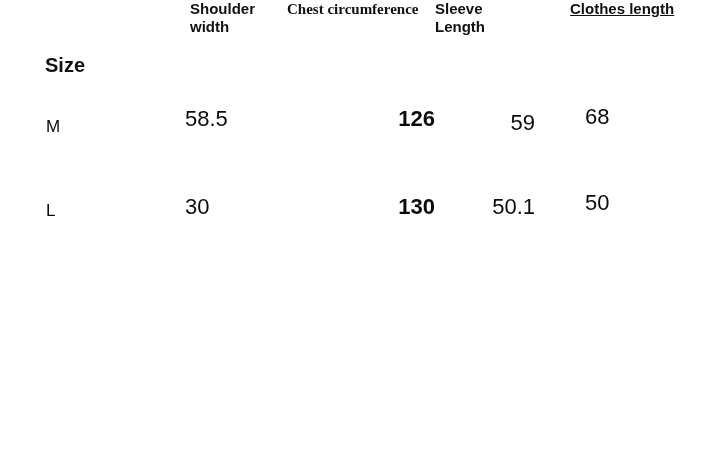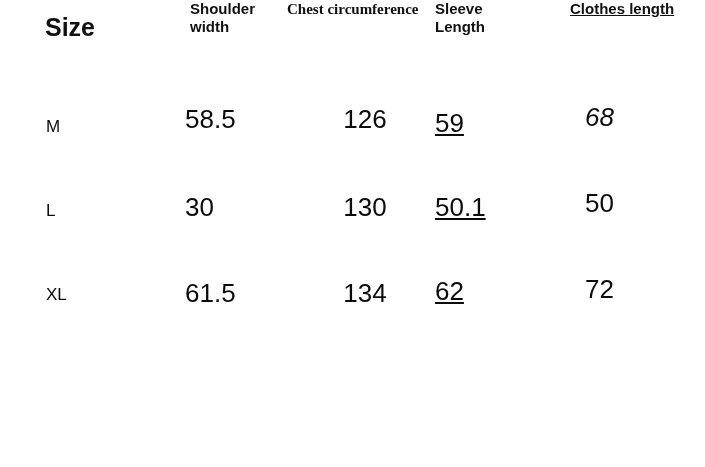--- a/index.html
+++ b/index.html
@@ -44,70 +44,70 @@
   thead tr { height: 100px; }
 
   thead th {
     font-weight: bold;
     font-size: 15px;
     line-height: 18px;
     text-align: left;
     padding-top: 40px;
   }
   thead th.h-size {
-    font-size: 25px;
+    font-size: 20px;
     padding-left: 45px;
-    padding-top: 18px;
+    padding-top: 56px;
   }
   thead th.h-shoulder {
     padding-left: 45px;
   }
   thead th.h-chest {
     padding-left: 22px;
     font-family: Liberation Serif, serif;
   }
   thead th.h-sleeve {
     padding-left: 0px;
   }
   thead th.h-clothes {
     padding-left: 35px;
     white-space: nowrap;
     text-decoration: underline;
   }
 
   tbody tr { height: 84px; }
 
   tbody td {
-    font-size: 26px;
+    font-size: 22px;
     line-height: 26px;
     color: #0b0b0b;
   }
   tbody td.size-label {
     font-size: 17px;
     padding-left: 46px;
     padding-top: 14px;
   }
   tbody td.val {
     text-align: center;
     padding-top: 8px;
   }
   tbody td.v-shoulder { padding-left: 40px; text-align: left; }
-  tbody td.v-chest { padding-left: 30px; text-align: center; }
-  tbody td.v-sleeve { padding-left: 0px; text-align: left; text-decoration: underline; }
+  tbody td.v-chest { padding-left: 30px; text-align: right; font-weight: bold; }
+  tbody td.v-sleeve { padding-left: 0px; text-align: right; }
   tbody td.v-clothes { padding-left: 50px; text-align: left; }
 
   
   tbody tr:nth-child(1) td.val { padding-top: 6px; }
   tbody tr:nth-child(2) td.val { padding-top: 10px; }
   tbody tr:nth-child(3) td.val { padding-top: 12px; }
   tbody tr:nth-child(4) td.val { padding-top: 16px; }
   tbody tr:nth-child(4) td.v-clothes { padding-top: 22px; }
   tbody tr:nth-child(3) td.v-clothes { padding-top: 8px; }
   tbody tr:nth-child(2) td.v-clothes { padding-top: 6px; }
-  tbody tr:nth-child(1) td.v-clothes { padding-top: 4px; font-style: italic; }
+  tbody tr:nth-child(1) td.v-clothes { padding-top: 4px; }
   tbody tr:nth-child(1) td.v-sleeve { padding-top: 10px; }
   tbody tr:nth-child(3) td.v-sleeve { padding-top: 10px; }
 </style>
 </head>
 <body>
 
 <div class="sheet">
   <table class="size-table">
     <colgroup>
       <col class="c0">
@@ -133,22 +133,15 @@
         <td class="val v-sleeve">59</td>
         <td class="val v-clothes">68</td>
       </tr>
       <tr>
         <td class="size-label">L</td>
         <td class="val v-shoulder">30</td>
         <td class="val v-chest">130</td>
         <td class="val v-sleeve">50.1</td>
         <td class="val v-clothes">50</td>
       </tr>
-      <tr>
-        <td class="size-label">XL</td>
-        <td class="val v-shoulder">61.5</td>
-        <td class="val v-chest">134</td>
-        <td class="val v-sleeve">62</td>
-        <td class="val v-clothes">72</td>
-      </tr>
     </tbody>
   </table>
 </div>
 
 </body></html>

